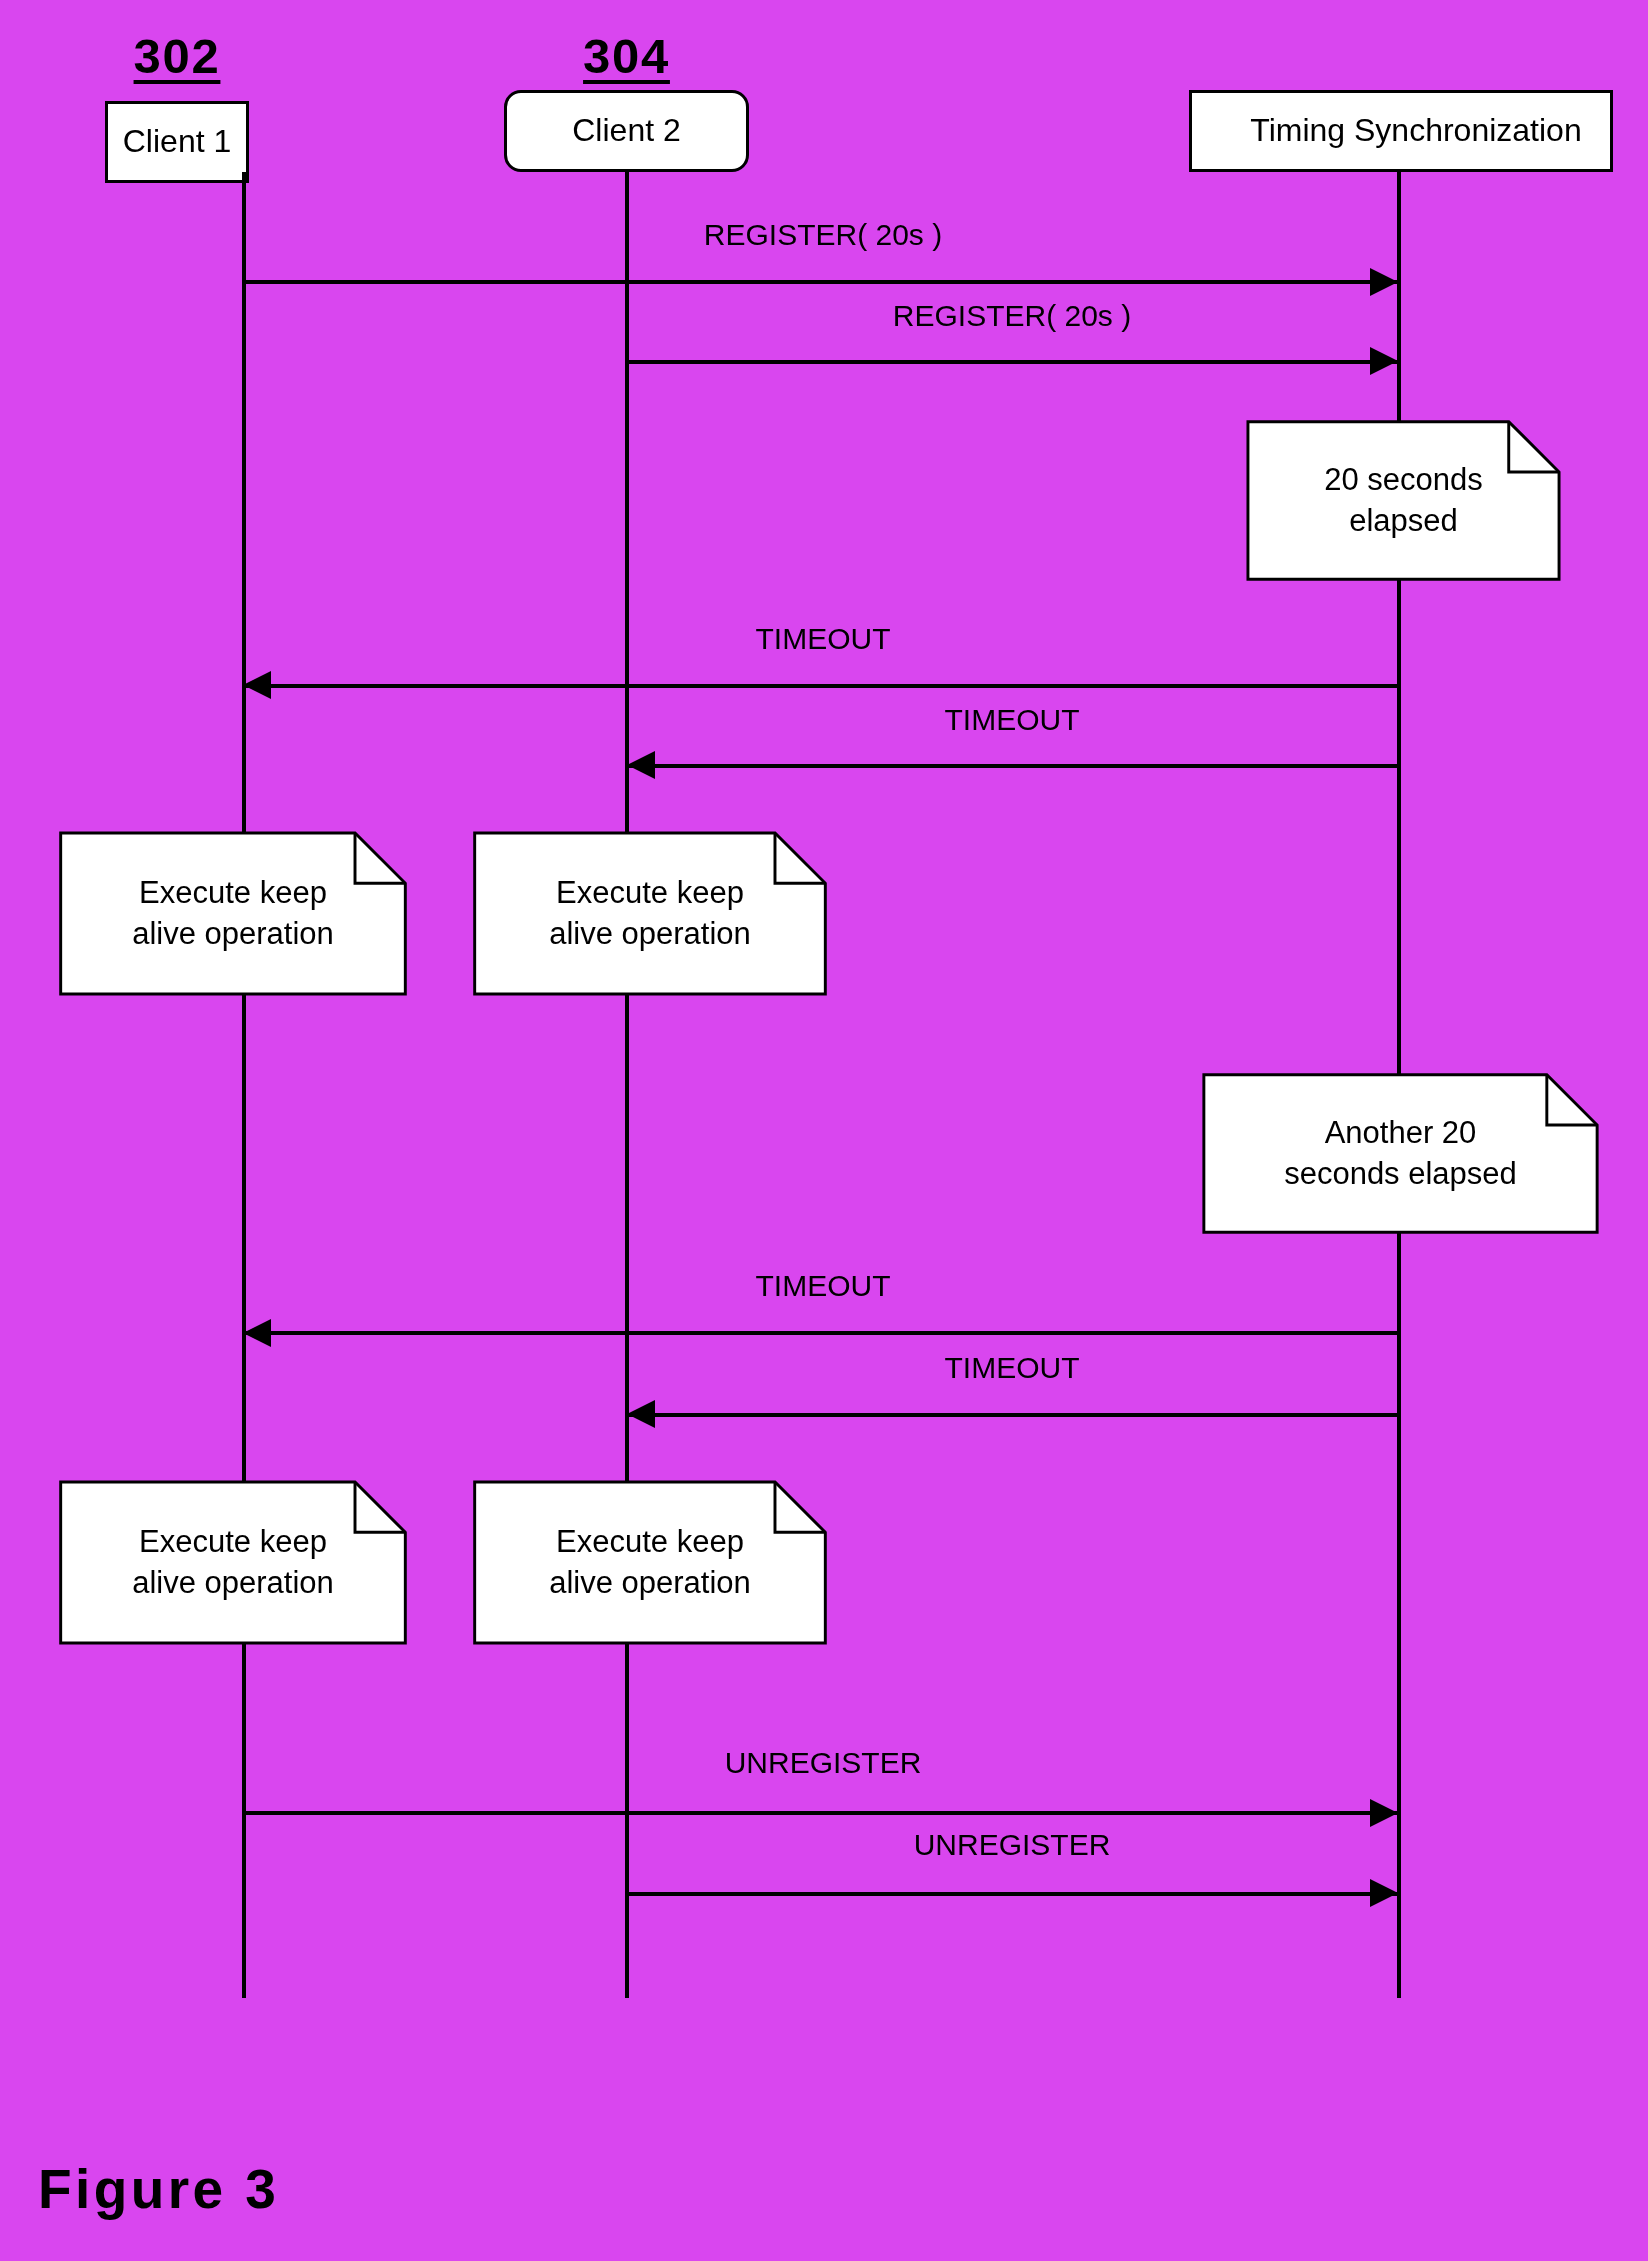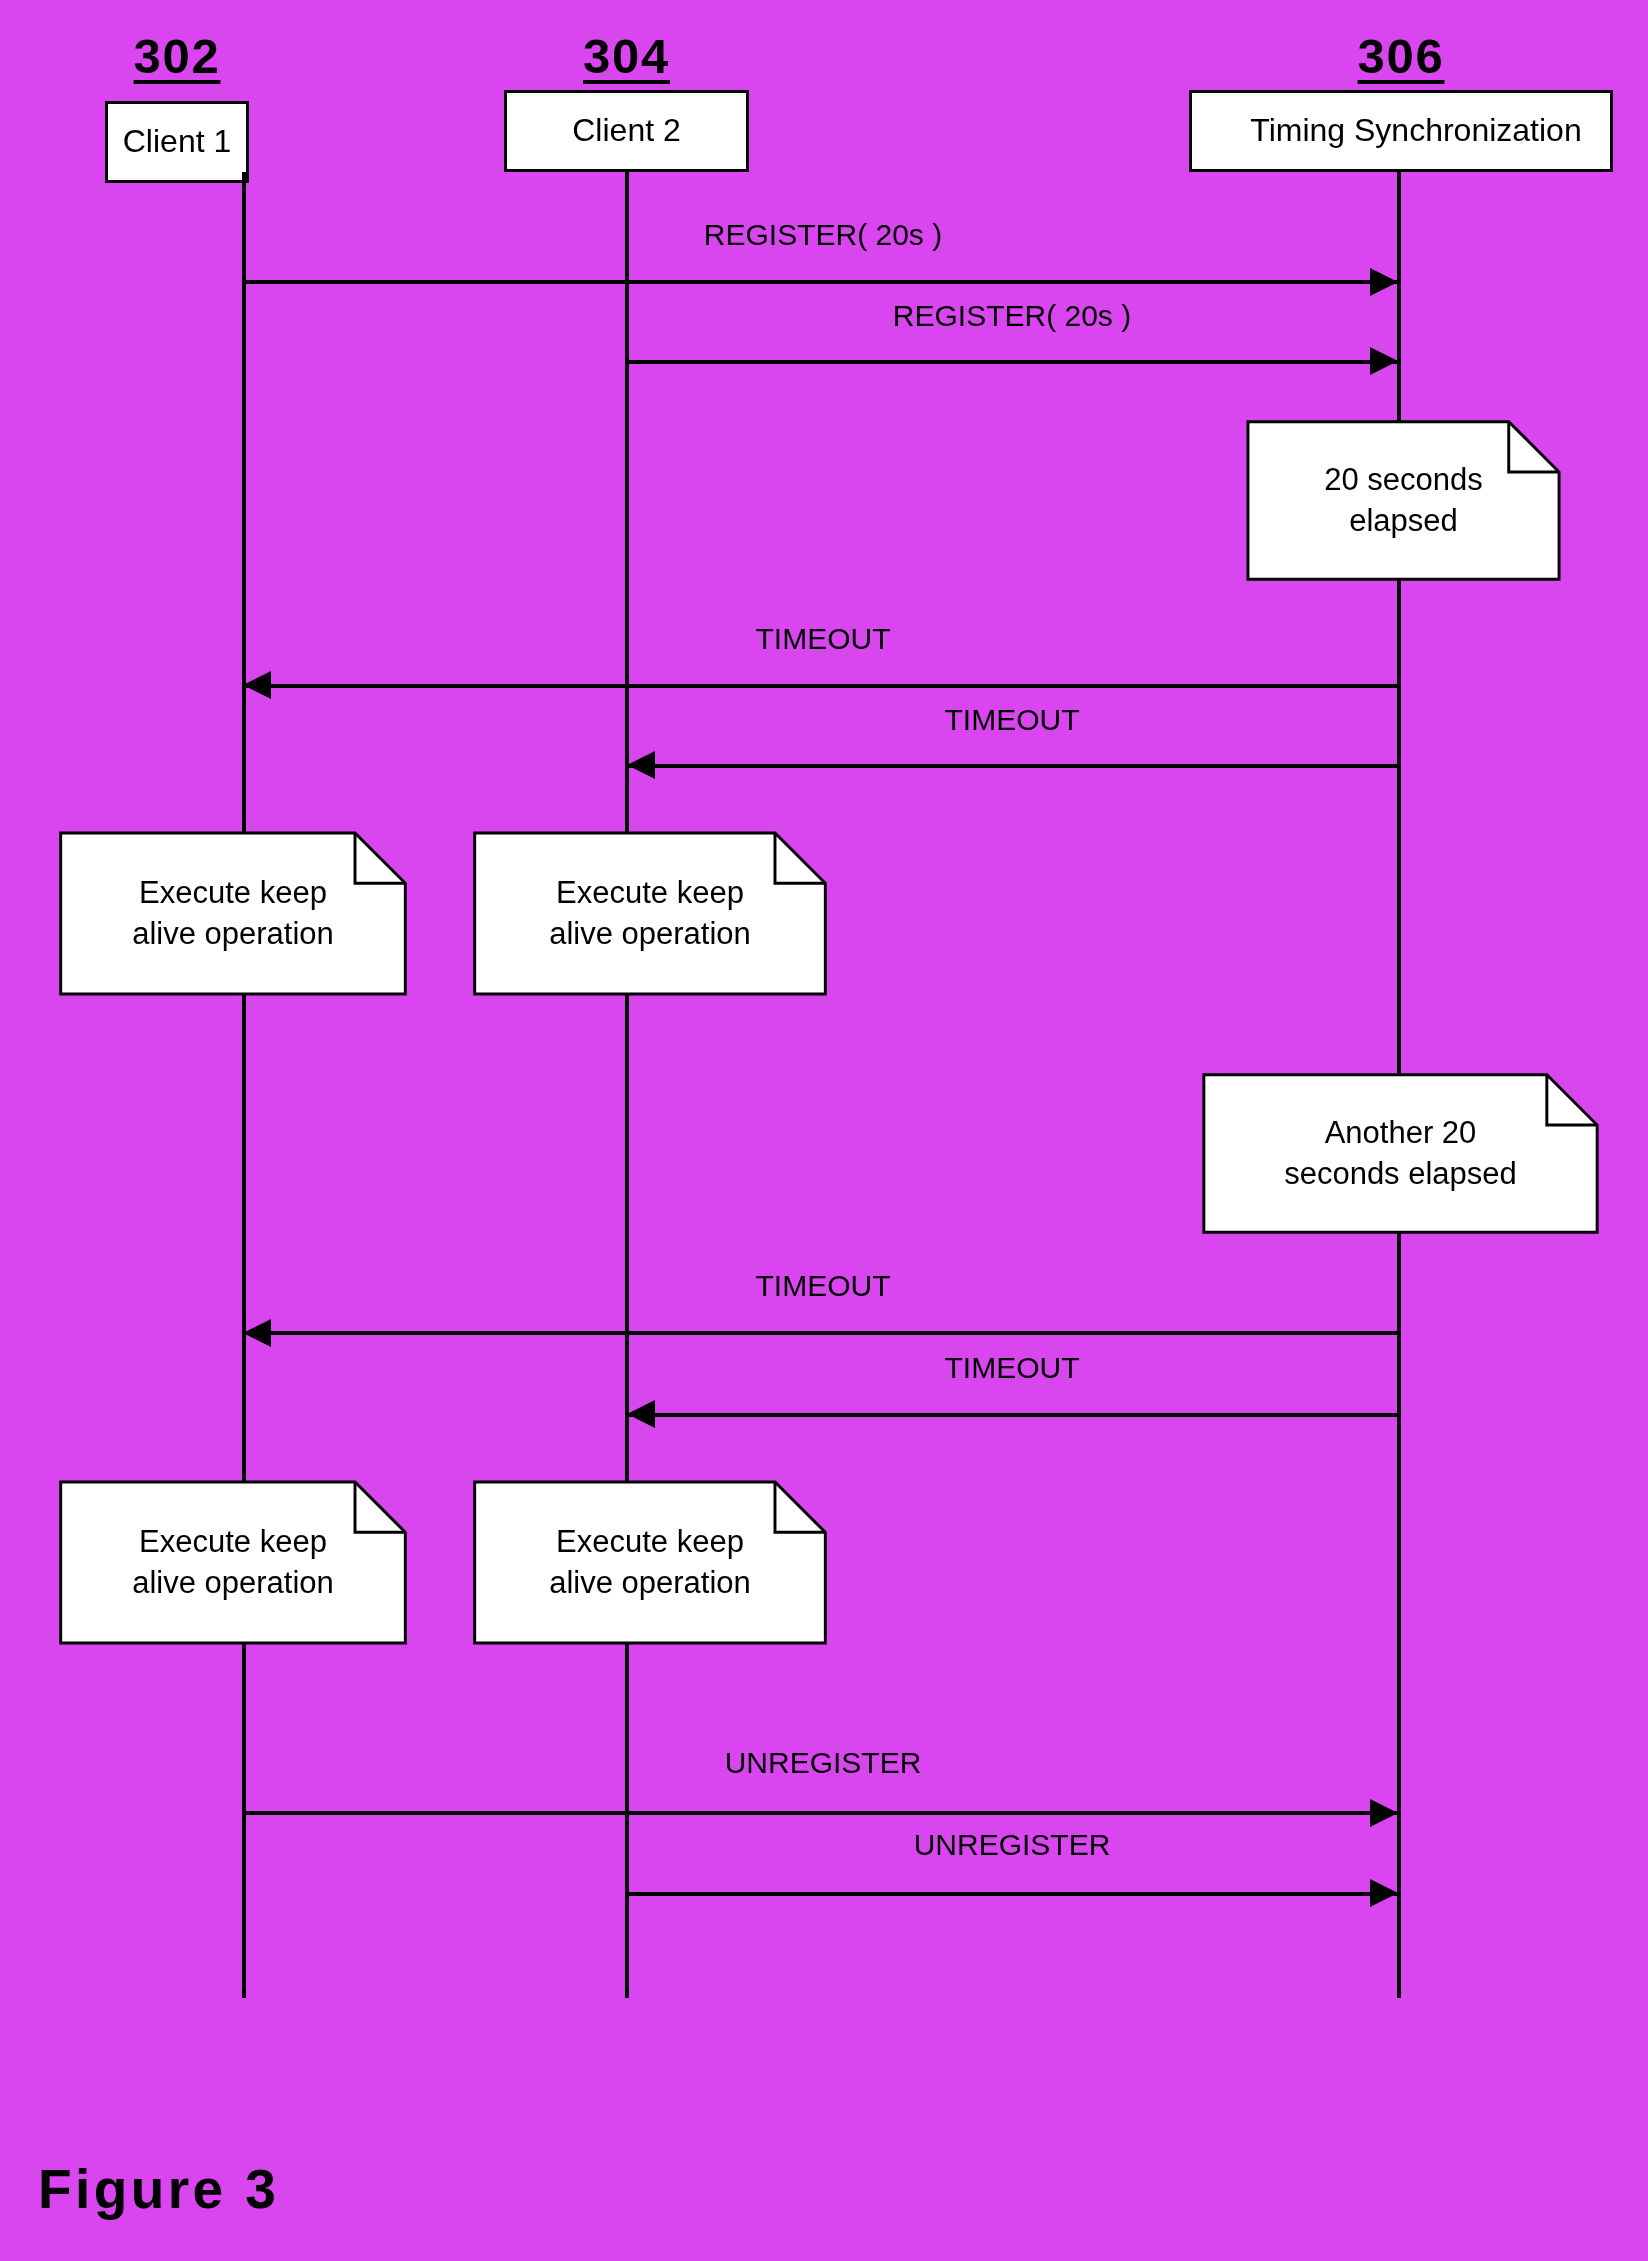--- a/index.html
+++ b/index.html
@@ -124,25 +124,24 @@
 </head>
 <body>
 
 <div id="page">
     <div class="ref-num" style="left: 105px; top: 32px; width: 144px;">302</div>
     <div class="participant" style="left: 105px; top: 90px; width: 144px; height: 82px; margin-top: 11px;">
       <span>Client 1</span>
     </div>
     <div class="lifeline" style="left: 242px; top: 172px; height: 1826px;"></div>
     <div class="ref-num" style="left: 504px; top: 32px; width: 245px;">304</div>
-    <div class="participant" style="left: 504px; top: 90px; width: 245px; height: 82px;">
+    <div class="participant" style="left: 504px; top: 90px; width: 245px; height: 82px; border-radius: 17px;">
       <span>Client 2</span>
     </div>
     <div class="lifeline" style="left: 625px; top: 172px; height: 1826px;"></div>
-    <div class="ref-num" style="left: 1189px; top: 32px; width: 424px;">306</div>
     <div class="participant" style="left: 1189px; top: 90px; width: 424px; height: 82px; padding-left: 30px;">
       <span>Timing Synchronization</span>
     </div>
     <div class="lifeline" style="left: 1397px; top: 172px; height: 1826px;"></div>
     <div class="msg-line" style="left: 243px; top: 280px; width: 1155px;"></div>
     <div class="arrow-head right" style="top: 268px; left: 1370px;"></div>
     <div class="msg-label" style="left: 571px; top: 220px; width: 504px;">REGISTER( 20s )</div>
     <div class="msg-line" style="left: 627px; top: 360px; width: 771px;"></div>
     <div class="arrow-head right" style="top: 347px; left: 1370px;"></div>
     <div class="msg-label" style="left: 760px; top: 301px; width: 504px;">REGISTER( 20s )</div>

